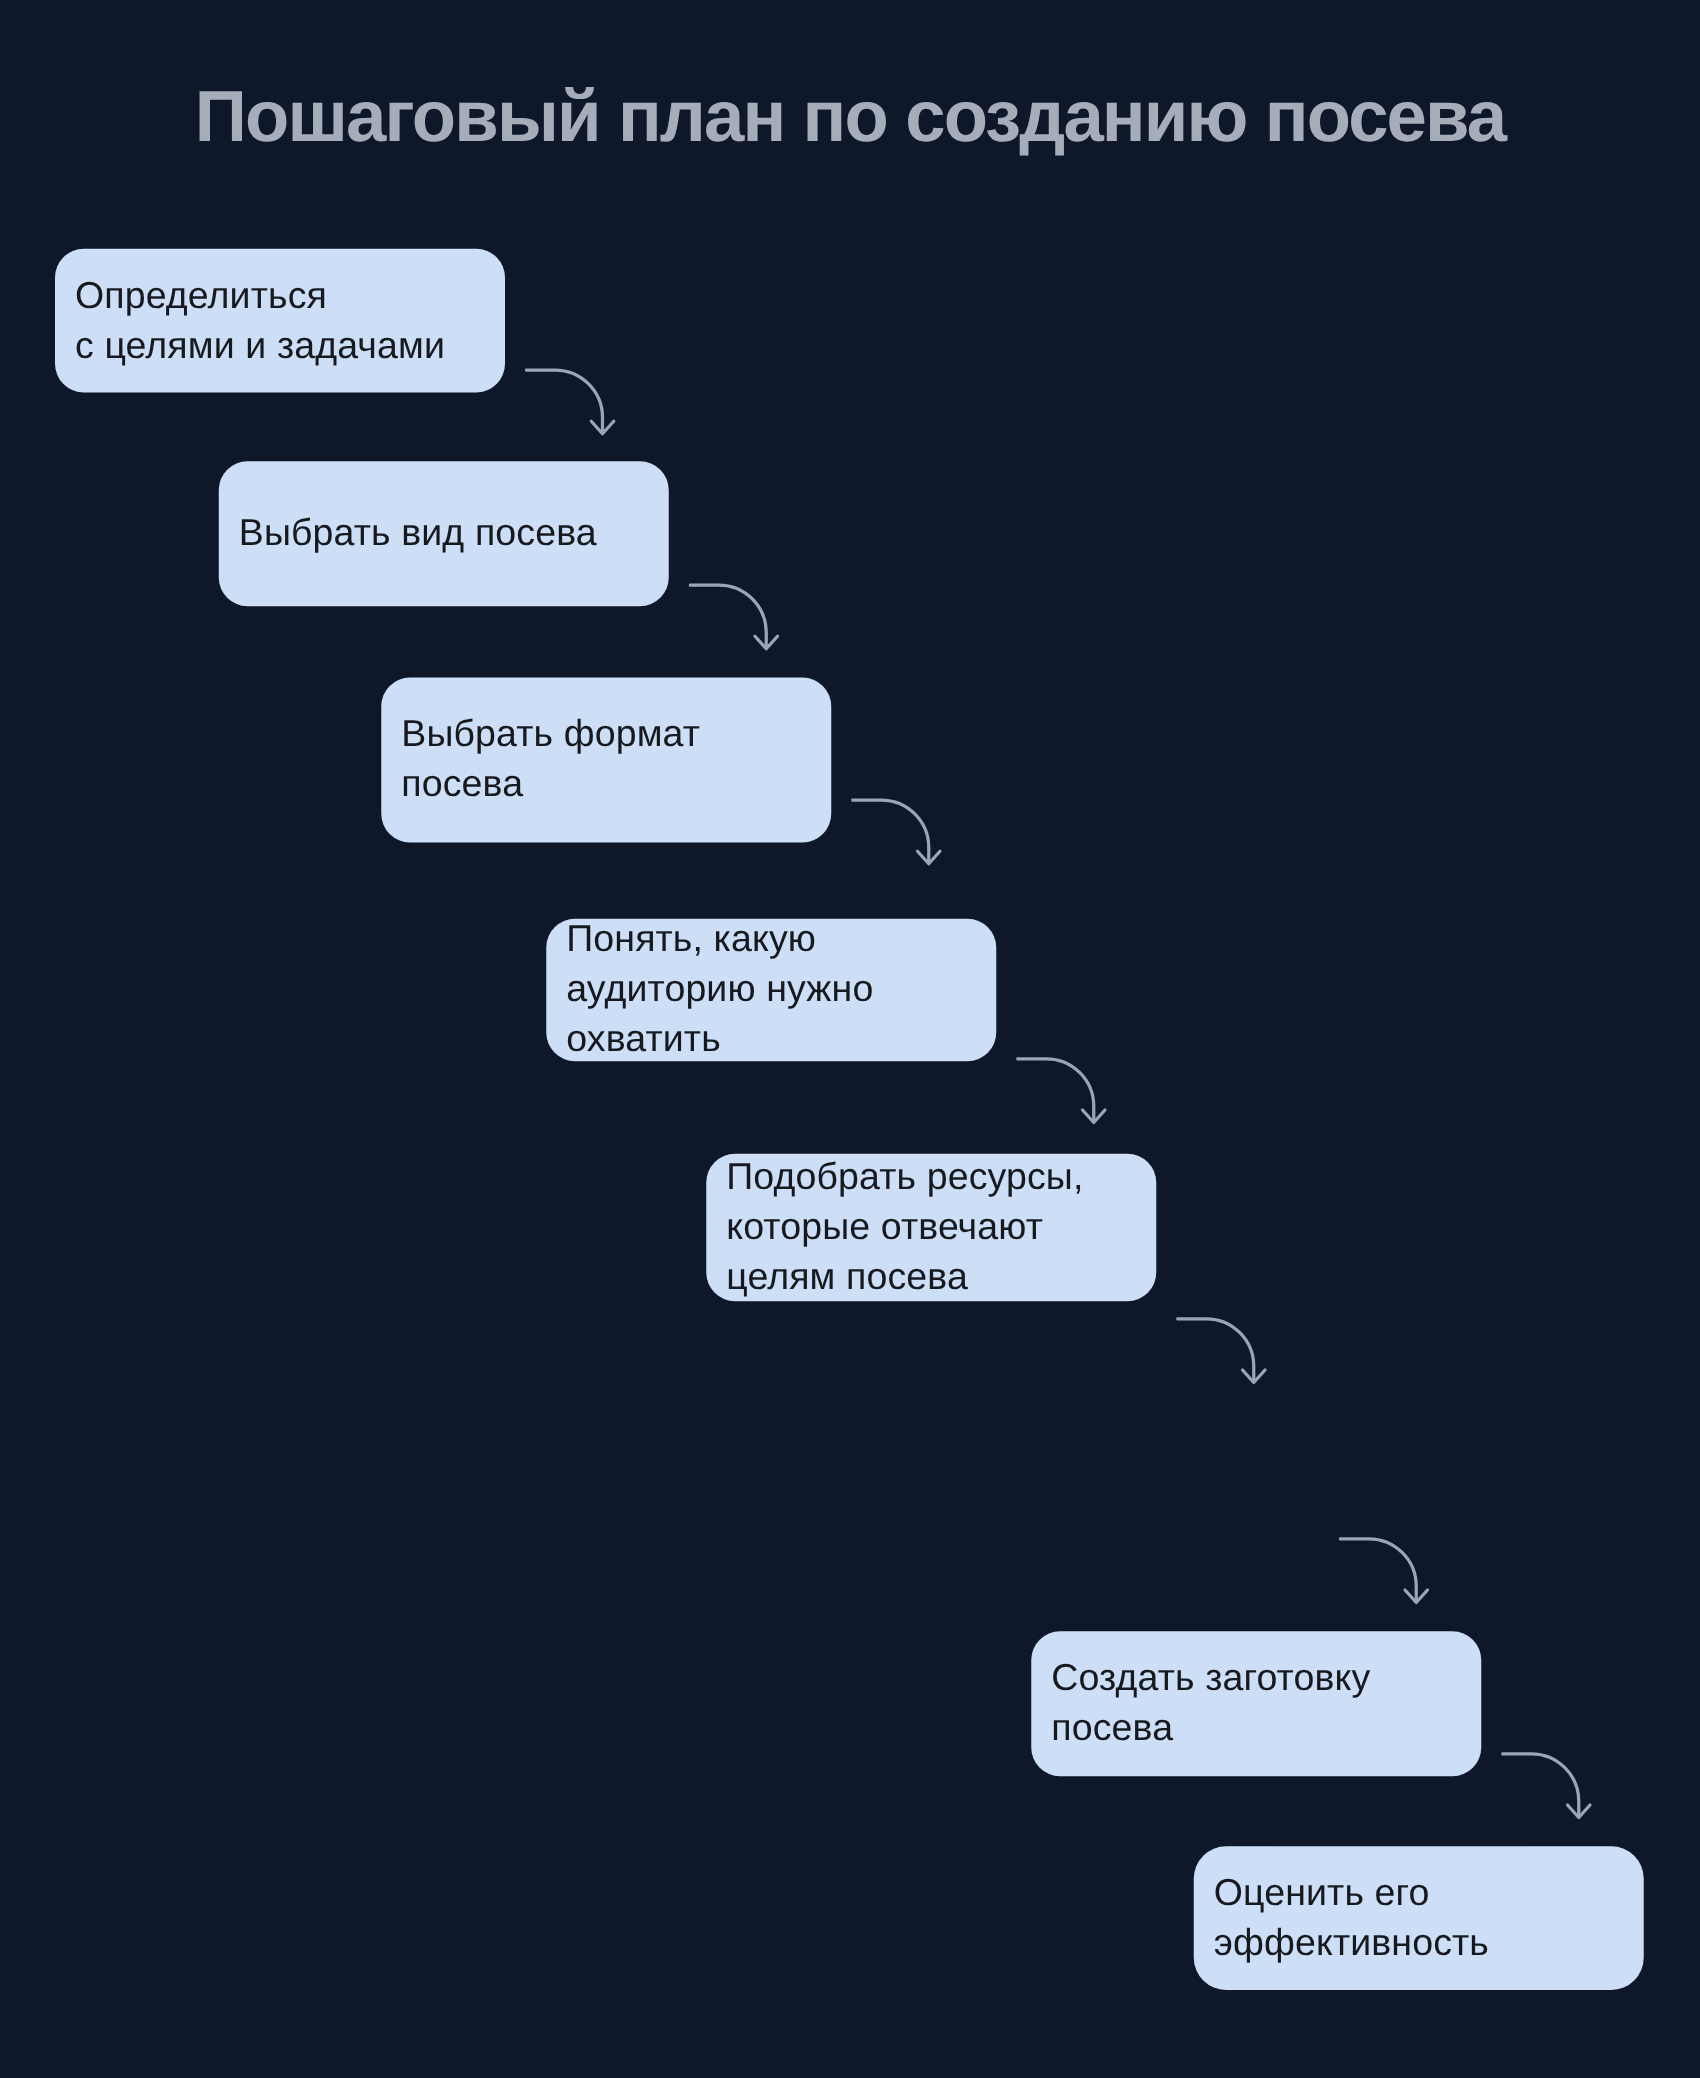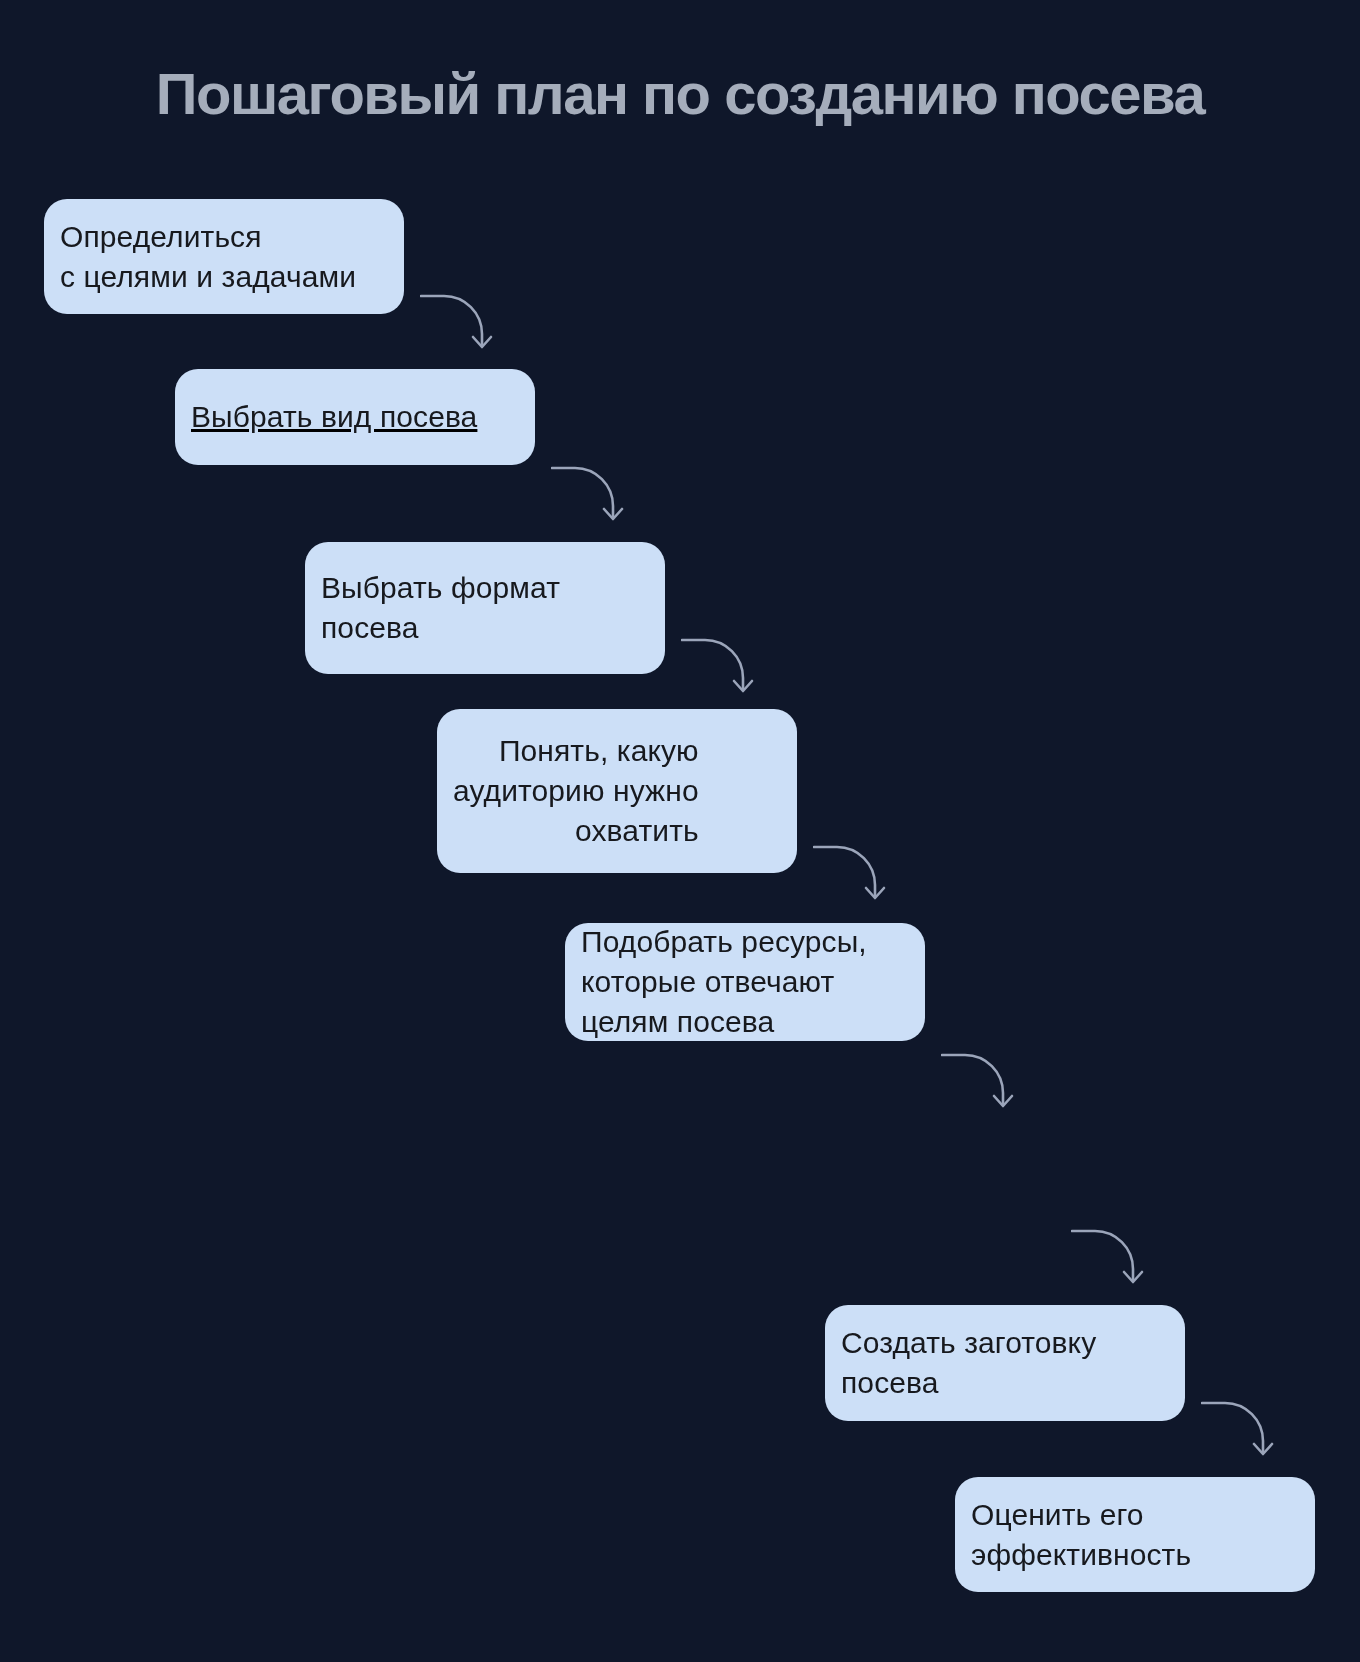--- a/index.html
+++ b/index.html
@@ -38,27 +38,27 @@
     padding: 6px 22px 6px 16px;
   }
   .step-label {
     font-size: 30px;
     line-height: 40px;
     color: #17191E;
     white-space: pre-line;
     letter-spacing: 0.1px;
   }
   .s1 { left: 44px;   top: 199px;  height: 115px; }
-  .s2 { left: 175px;  top: 369px;  height: 96px; text-decoration: underline; }
+  .s2 { left: 175px;  top: 369px;  height: 116px; }
   .s3 { left: 305px;  top: 542px;  height: 132px; }
-  .s4 { left: 437px;  top: 709px;  height: 164px; text-align: right; }
+  .s4 { left: 437px;  top: 735px;  height: 114px; }
   .s5 { left: 565px;  top: 923px;  height: 118px; }
   .s6 { left: 695px;  top: 1135px; height: 114px; }
   .s7 { left: 825px;  top: 1305px; height: 116px; }
-  .s8 { left: 955px;  top: 1477px; height: 115px; }
+  .s8 { left: 955px;  top: 1477px; height: 115px; border-radius: 26px; }
 
   .arrow {
     position: absolute;
     width: 76px;
     height: 62px;
   }
   .a1 { left: 420px;  top: 293px;  }
   .a2 { left: 551px;  top: 465px;  }
   .a3 { left: 681px;  top: 637px;  }
   .a4 { left: 813px;  top: 844px;  }

